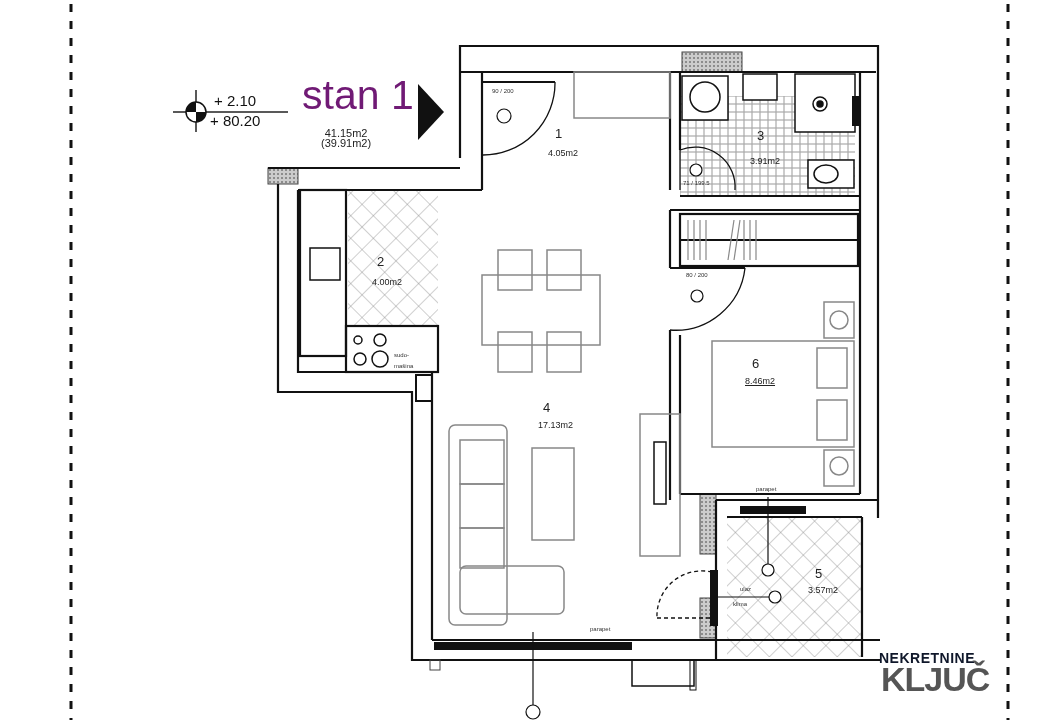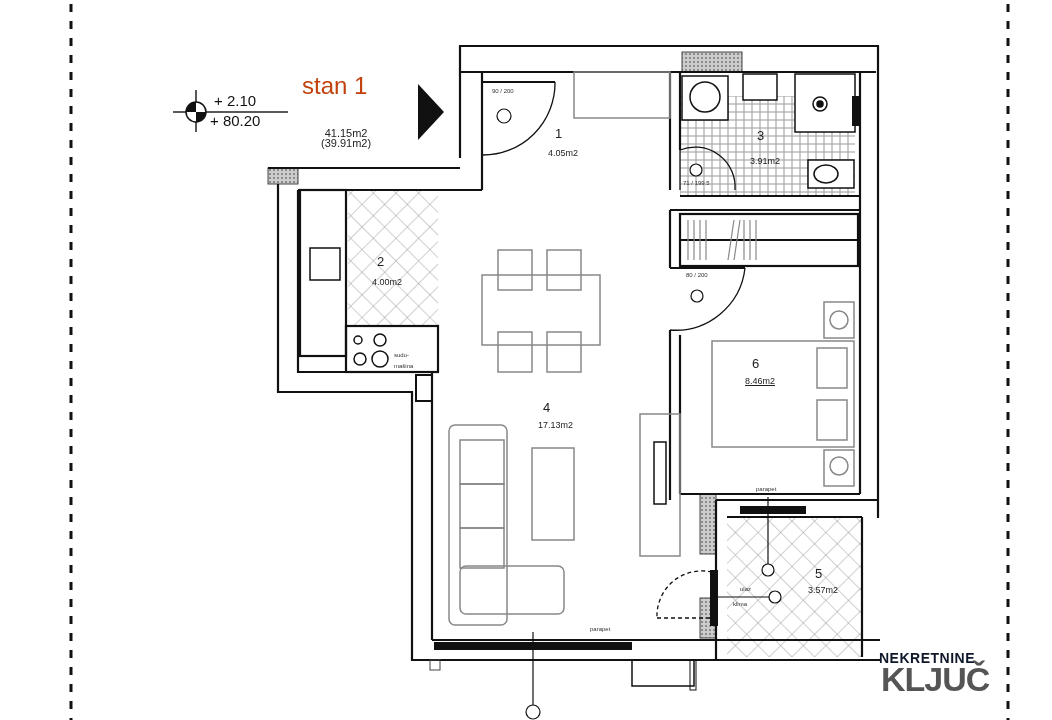--- a/index.html
+++ b/index.html
@@ -2,21 +2,21 @@
 <html><head>
 <meta charset="utf-8">
 <style>
   html, body { margin: 0; padding: 0; background: #ffffff; }
   body { width: 1052px; height: 720px; position: relative; overflow: hidden;
          font-family: "Liberation Sans", sans-serif; }
   svg { position: absolute; left: 0; top: 0; }
   .room-num { position: absolute; font-size: 13px; color: #222; text-align: center; }
   .room-area { position: absolute; font-size: 9px; color: #222; text-align: center; }
   .tiny { position: absolute; font-size: 6px; color: #333; white-space: nowrap; }
-  .title { position: absolute; left: 302px; top: 72px; font-size: 24px; color: #c2410c; }
+  .title { position: absolute; left: 302px; top: 72px; font-size: 41px; color: #701a75; }
   .area-total { position: absolute; left: 321px; top: 116px; font-size: 11px; color: #222; text-align: center; line-height: 10px; margin-top: 12px; }
   .elev { position: absolute; font-size: 15px; color: #111; }
   .logo { position: absolute; left: 865px; top: 642px; width: 160px; height: 58px; }
   .logo-top { position: absolute; left: 14px; top: 8px; font-size: 14px; font-weight: bold; color: #0f172a; letter-spacing: 0.5px; }
   .logo-main { position: absolute; left: 16px; top: 18px; font-size: 34px; font-weight: bold; color: #555; letter-spacing: -1px; }
 </style>
 </head>
 <body>
 
 <svg width="1052" height="720" viewBox="0 0 1052 720">

